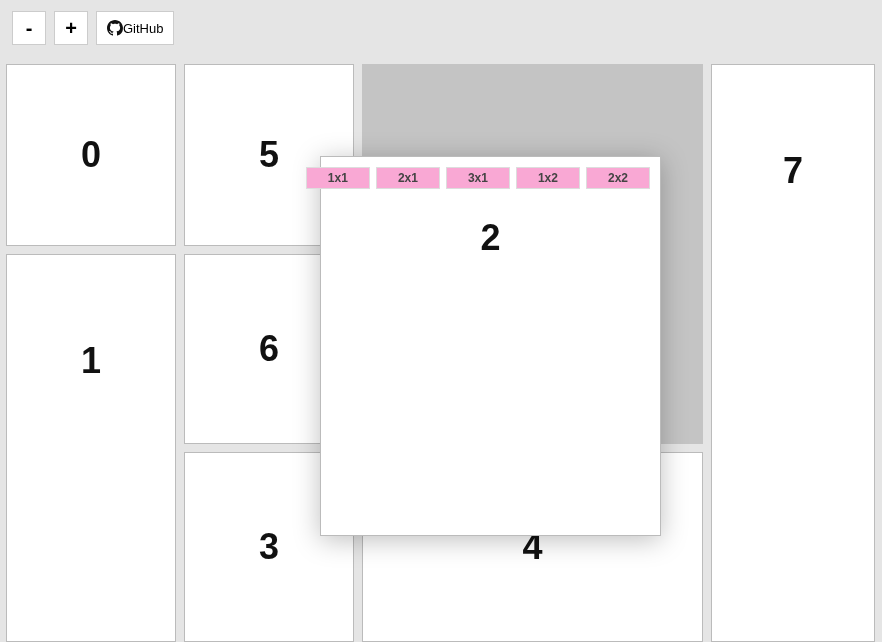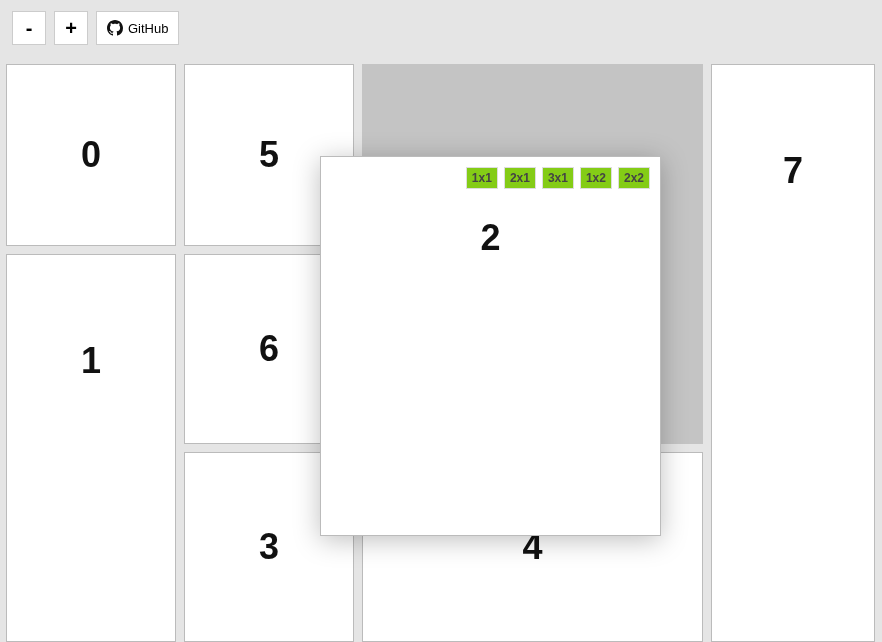--- a/index.html
+++ b/index.html
@@ -31,21 +31,20 @@
       align-items: center;
       justify-content: center;
       font-size: 20px;
       font-weight: bold;
       cursor: pointer;
       padding: 0 8px;
     }
     .btn-github {
       font-size: 13px;
       font-weight: normal;
-      gap: 5px;
       padding: 16px 10px;
     }
     .github-icon svg {
       width: 16px;
       height: 16px;
       display: block;
     }
     .grid-area {
       position: relative;
       width: 100%;
@@ -71,25 +70,25 @@
       z-index: 100;
     }
     .size-options {
       position: absolute;
       top: 10px;
       right: 10px;
       display: flex;
       gap: 6px;
     }
     .size-opt {
-      background: #84cc16;
+      background: #f9a8d4;
       border: 1px solid #ddd;
       font-size: 12px;
       color: #444;
-      padding: 3px 5px;
+      padding: 3px 21px;
       cursor: pointer;
     }
     .tile-label {
       pointer-events: none;
     }
   </style>
 </head>
 <body>
 
 <div class="toolbar">

